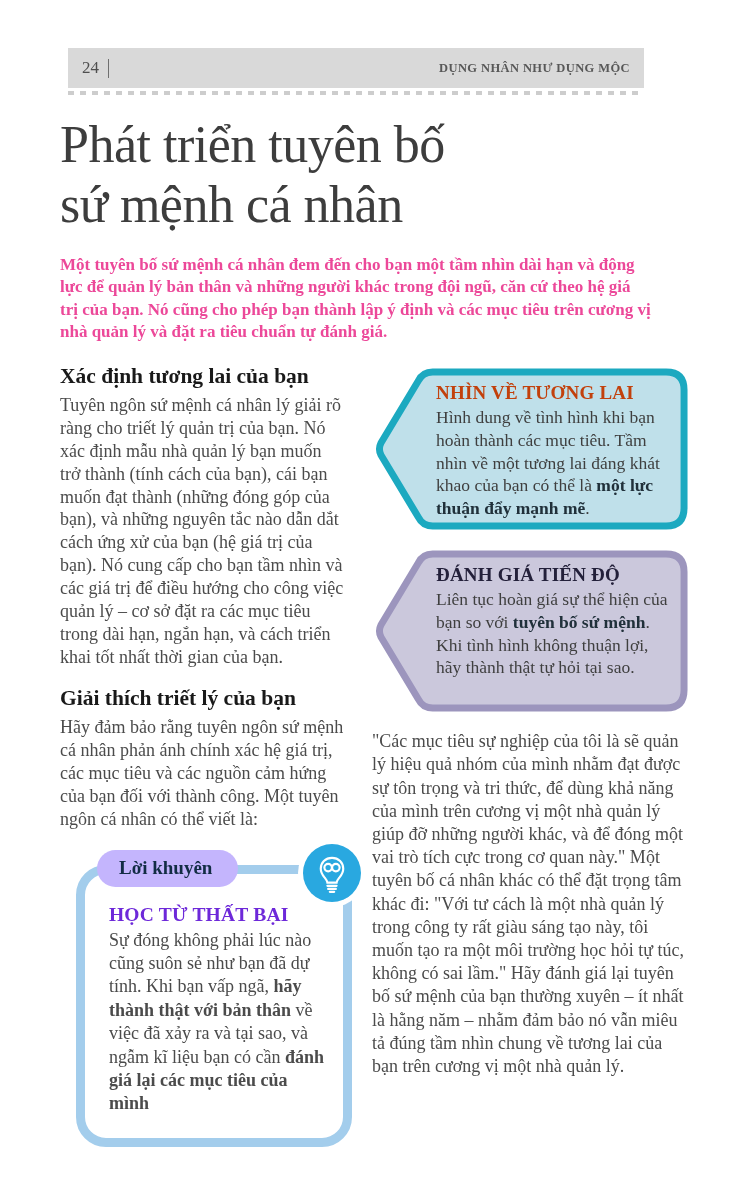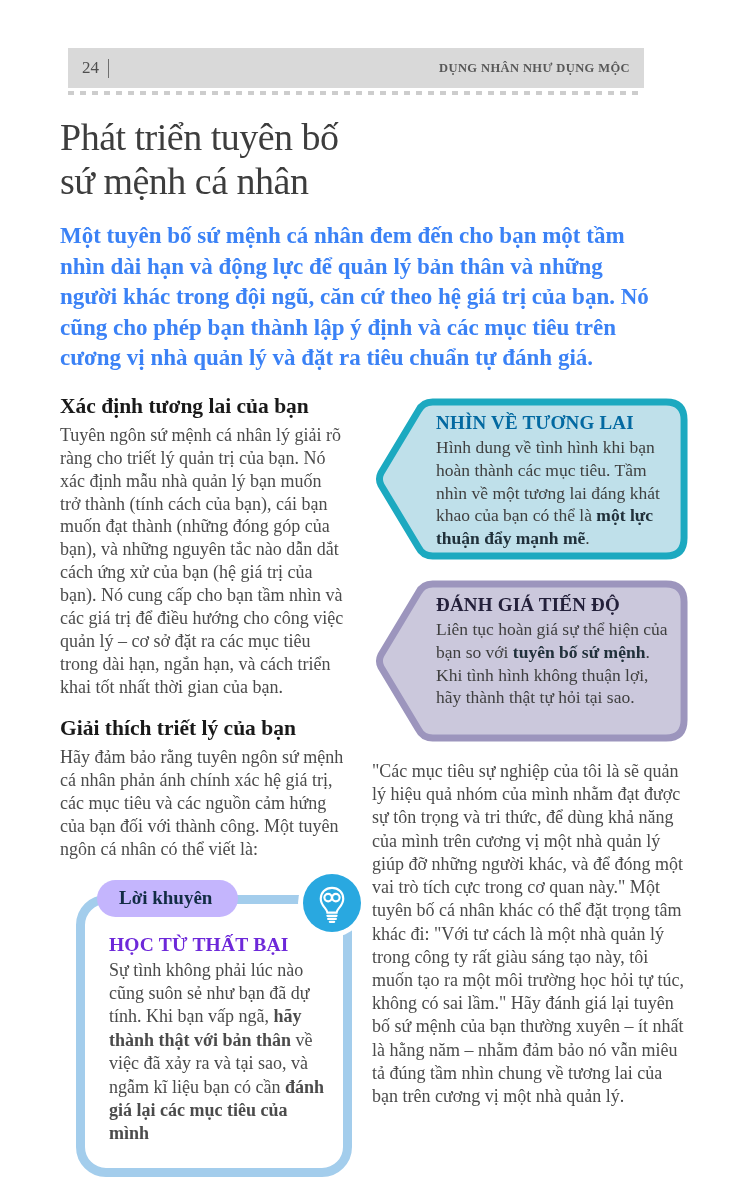--- a/index.html
+++ b/index.html
@@ -17,44 +17,44 @@
   .page-num{font-size:17px;color:#4f4f4f;display:flex;align-items:center;}
   .page-num-divider{display:inline-block;width:1px;height:19px;background:#6f6f6f;margin-left:9px;}
   .running-title{font-size:12.5px;color:#585858;letter-spacing:.4px;font-weight:bold;}
   .perforation{
     height:4px;margin:3px 8px 0 8px;
     background:repeating-linear-gradient(90deg,#cdcdcd 0 6px,transparent 6px 12px);
   }
 
   
   h1{
-    margin:20px 0 0 0;font-size:38px;line-height:1.16;font-weight:300;
+    margin:20px 0 0 0;font-size:52px;line-height:1.16;font-weight:300;
     color:#3d3d3d;letter-spacing:-0.5px;
   }
   .intro{
-    margin:18px 0 0 0;font-size:23px;line-height:1.33;font-weight:bold;color:#3b82f6;
+    margin:18px 0 0 0;font-size:17px;line-height:1.33;font-weight:bold;color:#ec4899;
   }
 
   
   .columns{display:flex;margin-top:20px;}
   .col-left{width:312px;padding-right:26px;box-sizing:border-box;flex:none;}
   .col-right{width:320px;flex:none;}
 
   h2{margin:0 0 5px 0;font-size:21.5px;color:#191919;}
   .body-text{margin:0 0 14px 0;font-size:18px;line-height:1.27;color:#4b4b4b;}
   .col-left h2.second{margin-top:18px;}
 
   
   .callout{position:relative;height:170px;margin-bottom:12px;}
   .callout svg{position:absolute;inset:0;width:100%;height:100%;}
   .shape-teal{fill:#bfe0ea;stroke:#1ca9c0;}
   .shape-purple{fill:#cbc8dc;stroke:#9c95bd;}
   .callout-content{position:relative;padding:18px 14px 0 64px;}
   .callout h3{margin:0 0 2px 0;font-size:19px;letter-spacing:.2px;}
-  .callout.teal h3{color:#0369a1;}
+  .callout.teal h3{color:#c2410c;}
   .callout.purple h3{color:#23203a;}
   .callout p{margin:0;font-size:17.5px;line-height:1.3;color:#3f3f3f;}
   .callout p b{color:#20303a;}
 
   
   .quote{margin:14px 0 0 0;font-size:18px;line-height:1.29;color:#4b4b4b;}
 
   
   .tip-box{
     position:relative;margin:34px -6px 0 16px;background:#fff;
@@ -109,21 +109,21 @@
               <circle class="bulb-bg" cx="24" cy="24" r="24"></circle>
               <path class="bulb-line" d="M24 11.5c-5.5 0-9.3 4-9.3 9 0 3.3 1.6 5.4 3.2 7.3 1.2 1.5 2.1 2.6 2.3 4.2h7.6c.2-1.6 1.1-2.7 2.3-4.2 1.6-1.9 3.2-4 3.2-7.3 0-5-3.8-9-9.3-9z"></path>
               <circle class="bulb-line" cx="20.8" cy="19.5" r="3.1"></circle>
               <circle class="bulb-line" cx="27.2" cy="19.5" r="3.1"></circle>
               <line class="bulb-line" x1="20.2" y1="34.6" x2="27.8" y2="34.6"></line>
               <line class="bulb-line" x1="20.8" y1="37.2" x2="27.2" y2="37.2"></line>
               <line class="bulb-line" x1="22.2" y1="39.6" x2="25.8" y2="39.6"></line>
             </svg>
           </div>
           <h3>HỌC TỪ THẤT BẠI</h3>
-          <p><span>Sự tình không phải lúc nào cũng suôn sẻ như bạn đã dự tính. Khi bạn vấp ngã, </span><b>hãy thành thật với bản thân</b><span> về việc đã xảy ra và tại sao, và ngẫm kĩ liệu bạn có cần </span><b>đánh giá lại các mục tiêu của mình</b></p>
+          <p><span>Sự đóng không phải lúc nào cũng suôn sẻ như bạn đã dự tính. Khi bạn vấp ngã, </span><b>hãy thành thật với bản thân</b><span> về việc đã xảy ra và tại sao, và ngẫm kĩ liệu bạn có cần </span><b>đánh giá lại các mục tiêu của mình</b></p>
         </div>
       </div>
 
       <div class="col-right">
 
         <div class="callout teal">
           <svg viewBox="0 0 322 170" preserveAspectRatio="none">
             <path class="shape-teal" stroke-width="7" stroke-linejoin="round" d="M46.5 17 Q51 8 61 8 H296 Q314 8 314 26 V144 Q314 162 296 162 H61 Q51 162 46.5 153 L9 91 Q6 85 9 79 Z"></path>
           </svg>
           <div class="callout-content">

